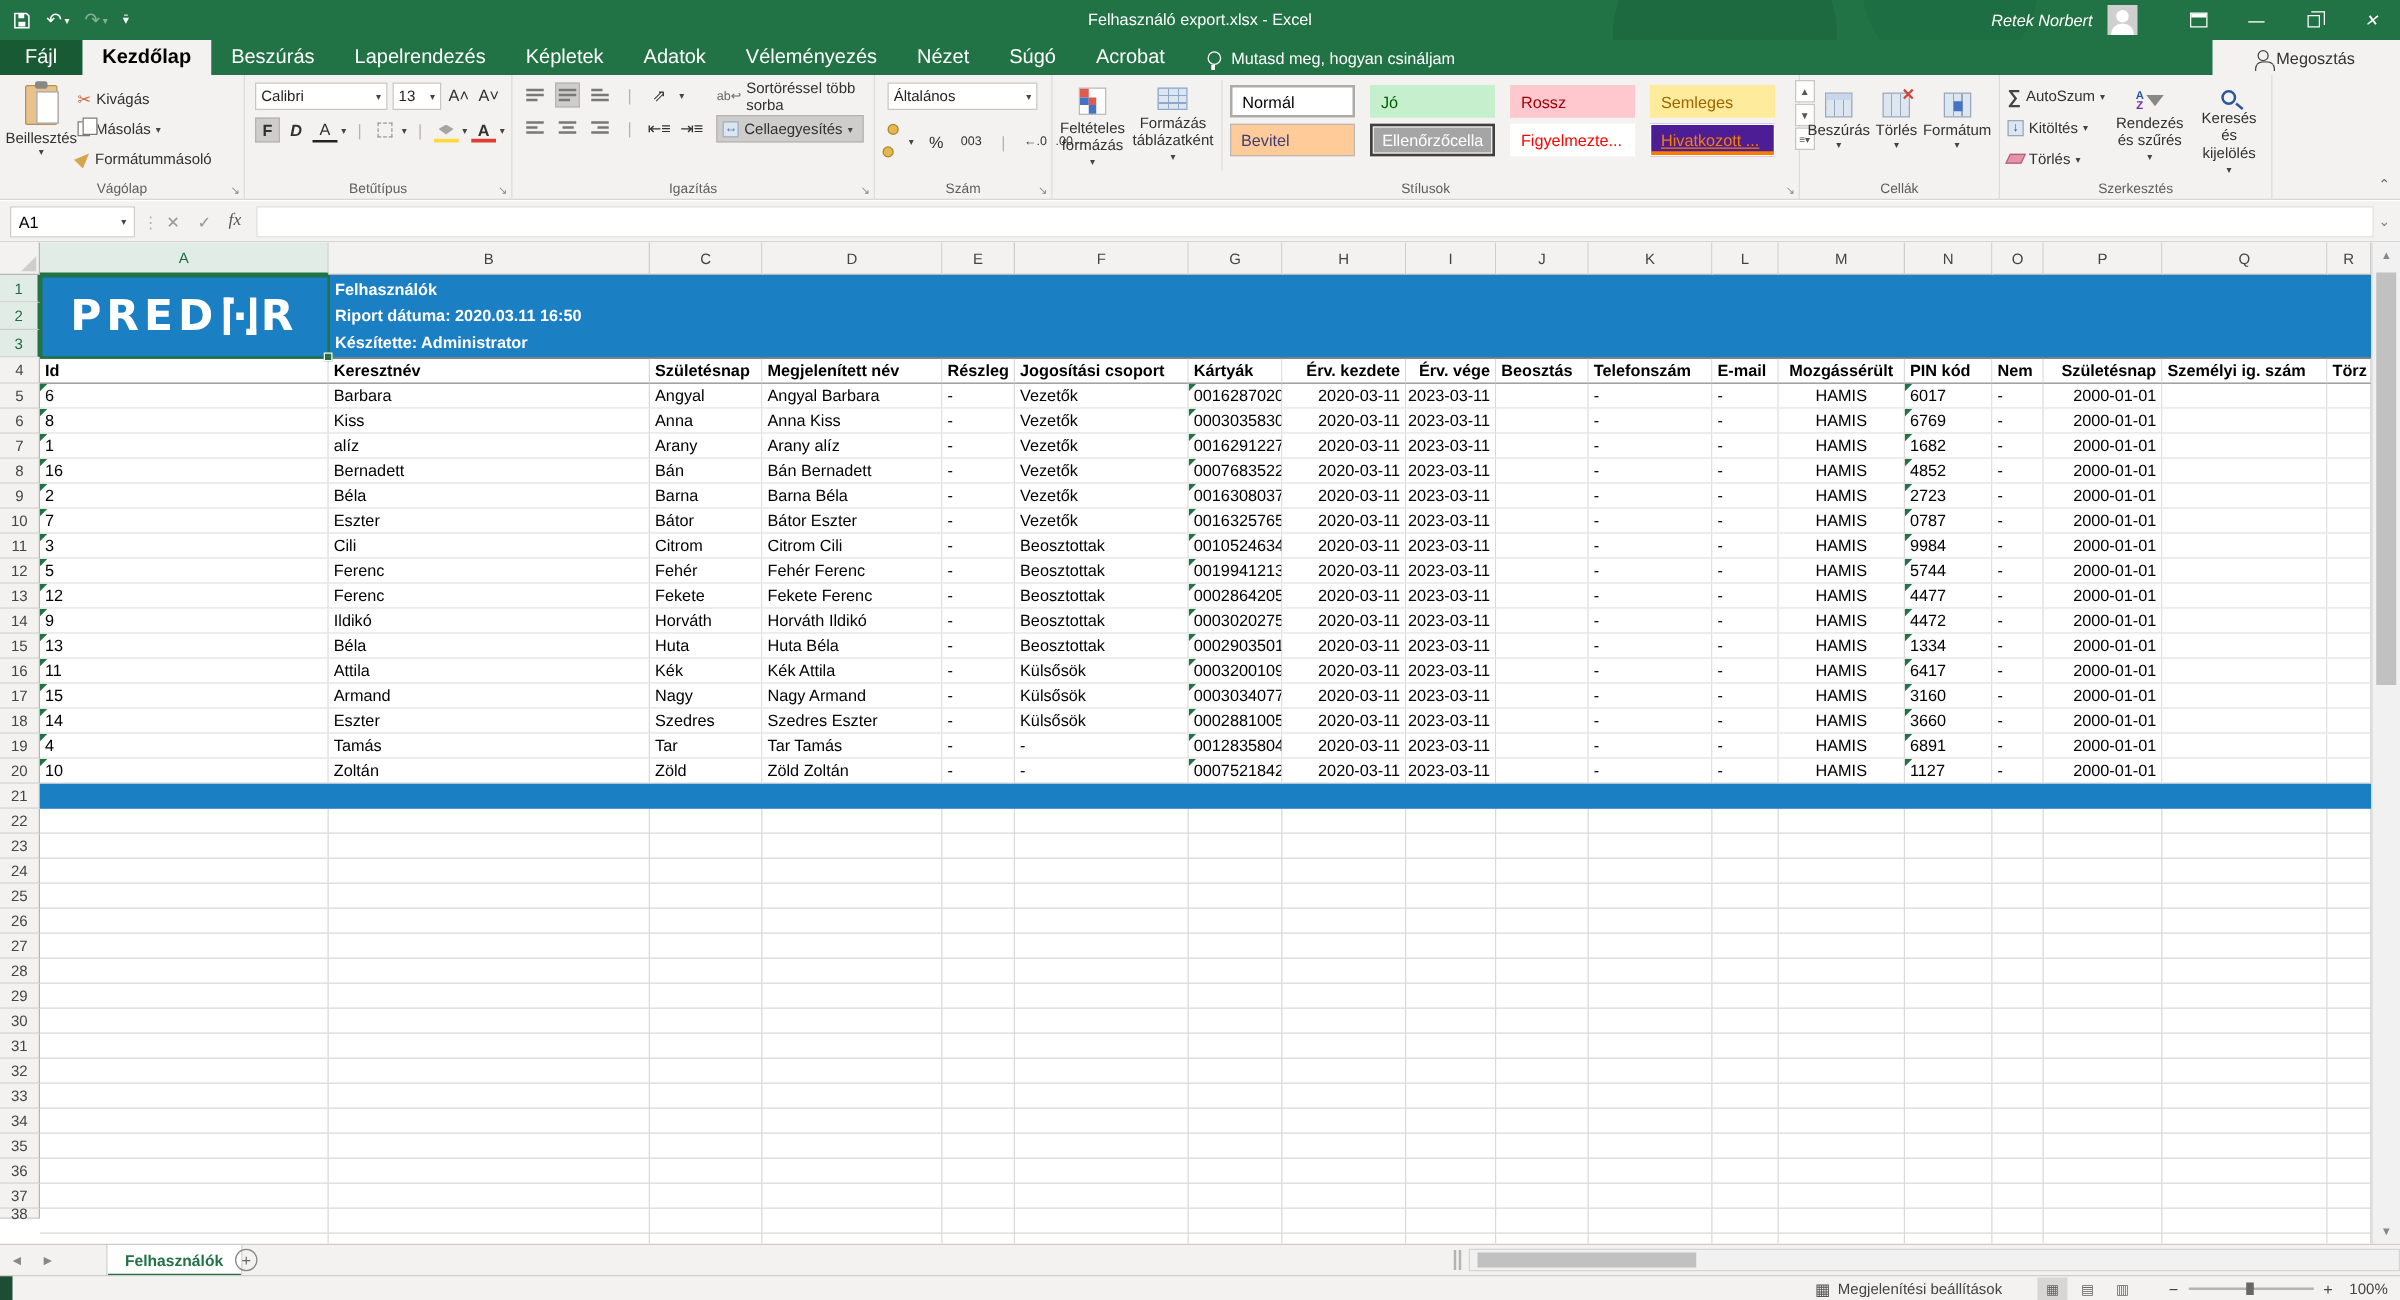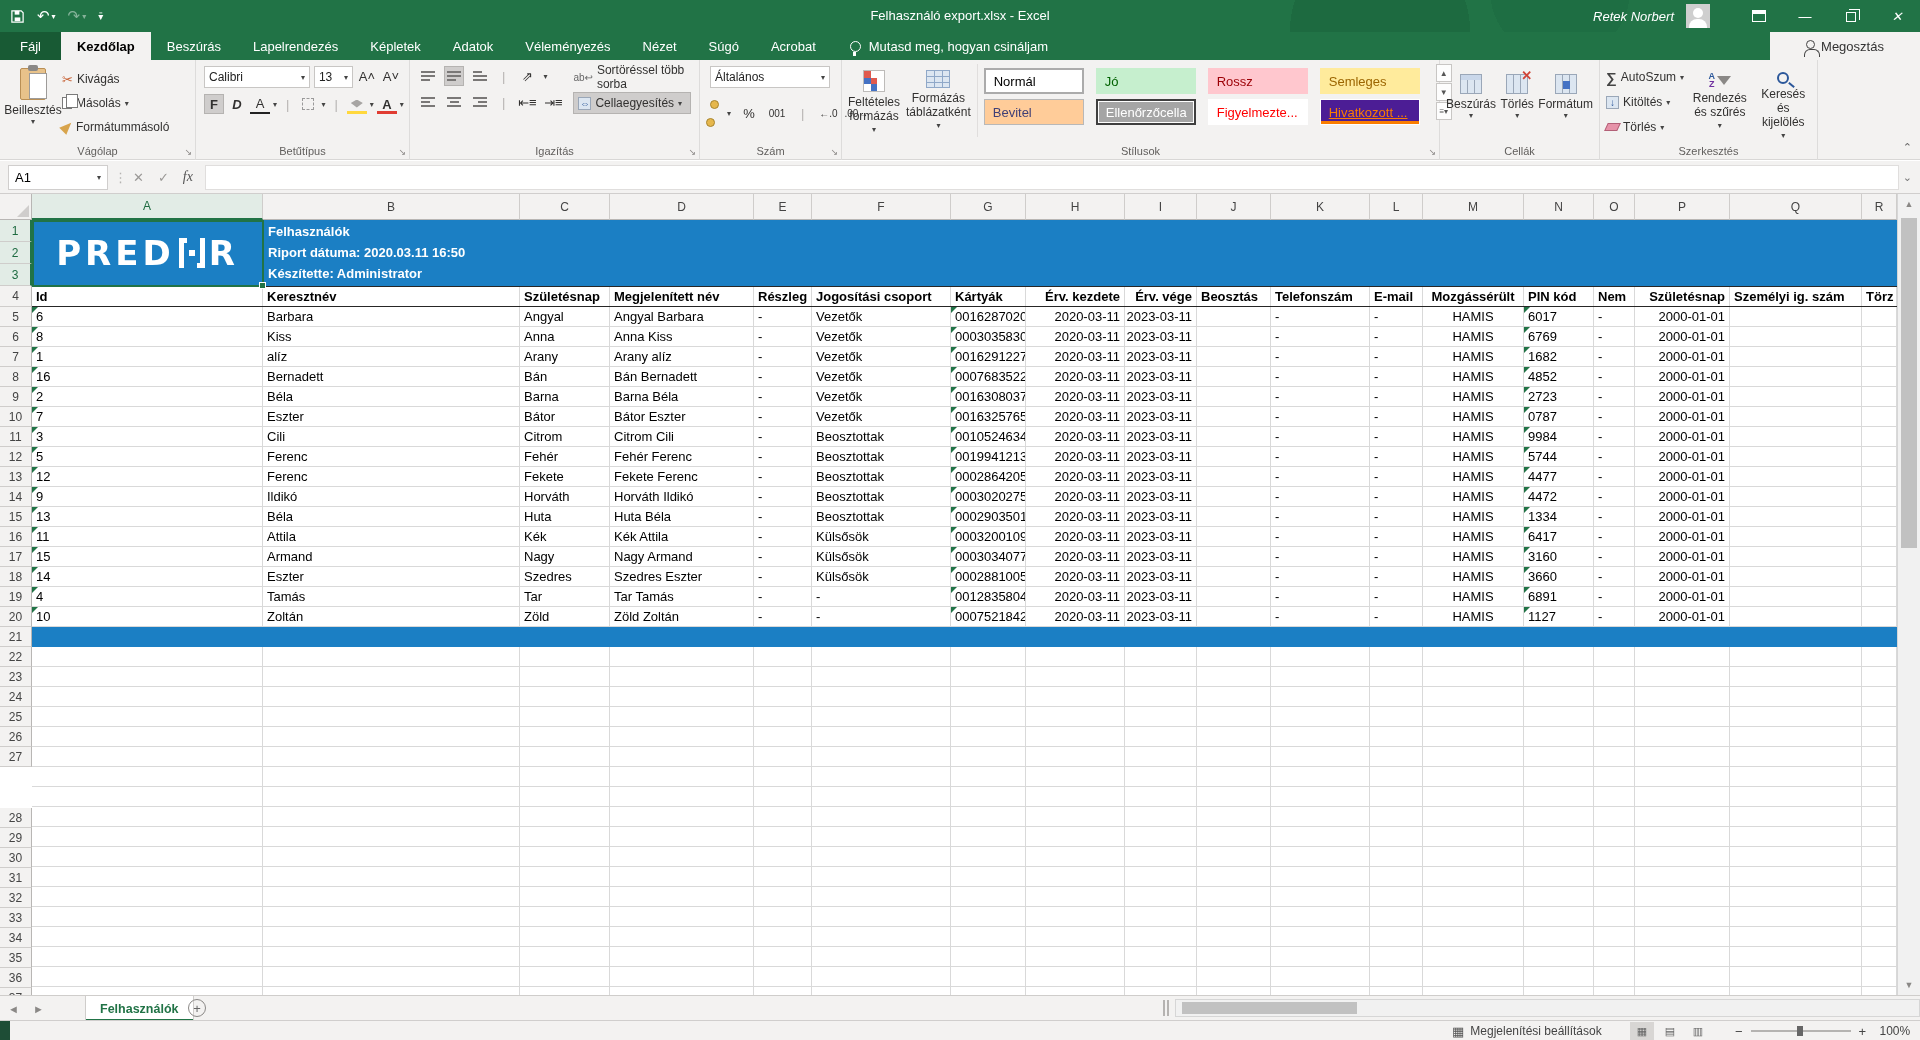--- a/index.html
+++ b/index.html
@@ -24,21 +24,21 @@
   .avatar:after { content:""; position:absolute; left:3px; top:15px; width:18px; height:12px; border-radius:8px 8px 0 0; background:#fff; }
   .winbtn { width:46px; height:32px; display:flex; align-items:center; justify-content:center; color:#fff; font-size:13px; }
   .dispopt { width:14px; height:12px; border:1px solid #fff; position:relative; }
   .dispopt:before { content:""; position:absolute; left:0; top:0; width:12px; height:3px; background:#fff; }
   .restore-ic { width:10px; height:10px; border:1px solid #fff; position:relative; margin-top:2px; }
   .restore-ic:before { content:""; position:absolute; left:2px; top:-4px; width:10px; height:10px; border:1px solid #fff; border-left:none; border-bottom:none; }
 
   
   .tabrow { position:absolute; left:0; top:32px; width:1920px; height:28px; background:#217346; }
   .tabs { display:flex; height:28px; align-items:stretch; }
-  .rtab { padding:0 16px; color:#fff; font-size:13px; display:flex; align-items:center;text-align:right; }
+  .rtab { padding:0 16px; color:#fff; font-size:16px; display:flex; align-items:center;text-align:right; }
   .rtab.filetab { background:#185a34; padding:0 20px; }
   .rtab.active { background:#f3f2f1; color:#000000; font-weight:bold; }
   .tellme { display:flex; align-items:center; color:#fff; font-size:13px; margin-left:18px; gap:8px; }
   .bulb { width:11px; height:11px; border:1.5px solid #fff; border-radius:50%; position:relative; }
   .bulb:after { content:""; position:absolute; left:2.5px; top:10px; width:3px; height:4px; background:#fff; }
   .share { position:absolute; right:0; top:0; width:150px; height:28px; background:#f3f2f1; color:#333;
     font-size:13px; display:flex; align-items:center; justify-content:center; gap:6px; }
   .share-ic { width:9px; height:9px; border:1.5px solid #444; border-radius:50%; position:relative; top:-2px; }
   .share-ic:after { content:""; position:absolute; left:-3px; top:8px; width:14px; height:7px; border:1.5px solid #444; border-bottom:none; border-radius:6px 6px 0 0; }
 
@@ -399,21 +399,21 @@
     <div class="group g-num">
       <div style="padding:6px 10px 0;">
         <span class="combo" style="width:120px;">
             <span>Általános</span>
             <span class="drop8">▾</span>
           </span>
         <div style="display:flex; gap:8px; margin-top:7px; align-items:center;">
           <span><span class="coin"></span><span class="coin"></span></span>
             <span class="drop8">▾</span>
           <span class="fbtn">%</span>
-          <span class="fbtn" style="font-size:10px;">001</span>
+          <span class="fbtn" style="font-size:10px;">003</span>
           <span class="fsep">|</span>
           <span class="fbtn" style="font-size:10px;">←.0</span>
           <span class="fbtn" style="font-size:10px;">.00→</span>
         </div>
       </div>
       <div class="glabel">Szám</div>
       <div class="launcher">↘</div>
     </div>
 
     <div class="group g-styles">
@@ -581,21 +581,21 @@
         <div class="rowhead" style="height: 20px;">18</div>
         <div class="rowhead" style="height: 20px;">19</div>
         <div class="rowhead" style="height: 20px;">20</div>
         <div class="rowhead" style="height: 20px;">21</div>
         <div class="rowhead" style="height: 20px;">22</div>
         <div class="rowhead" style="height: 20px;">23</div>
         <div class="rowhead" style="height: 20px;">24</div>
         <div class="rowhead" style="height: 20px;">25</div>
         <div class="rowhead" style="height: 20px;">26</div>
         <div class="rowhead" style="height: 20px;">27</div>
-        <div class="rowhead" style="height: 20px; margin-top: 41px;">28</div>
+        <div class="rowhead" style="height: 20px;">28</div>
         <div class="rowhead" style="height: 20px;">29</div>
         <div class="rowhead" style="height: 20px;">30</div>
         <div class="rowhead" style="height: 20px;">31</div>
         <div class="rowhead" style="height: 20px;">32</div>
         <div class="rowhead" style="height: 20px;">33</div>
         <div class="rowhead" style="height: 20px;">34</div>
         <div class="rowhead" style="height: 20px;">35</div>
         <div class="rowhead" style="height: 20px;">36</div>
         <div class="rowhead" style="height: 20px;">37</div>
         <div class="rowhead" style="height: 8px;">38</div>

